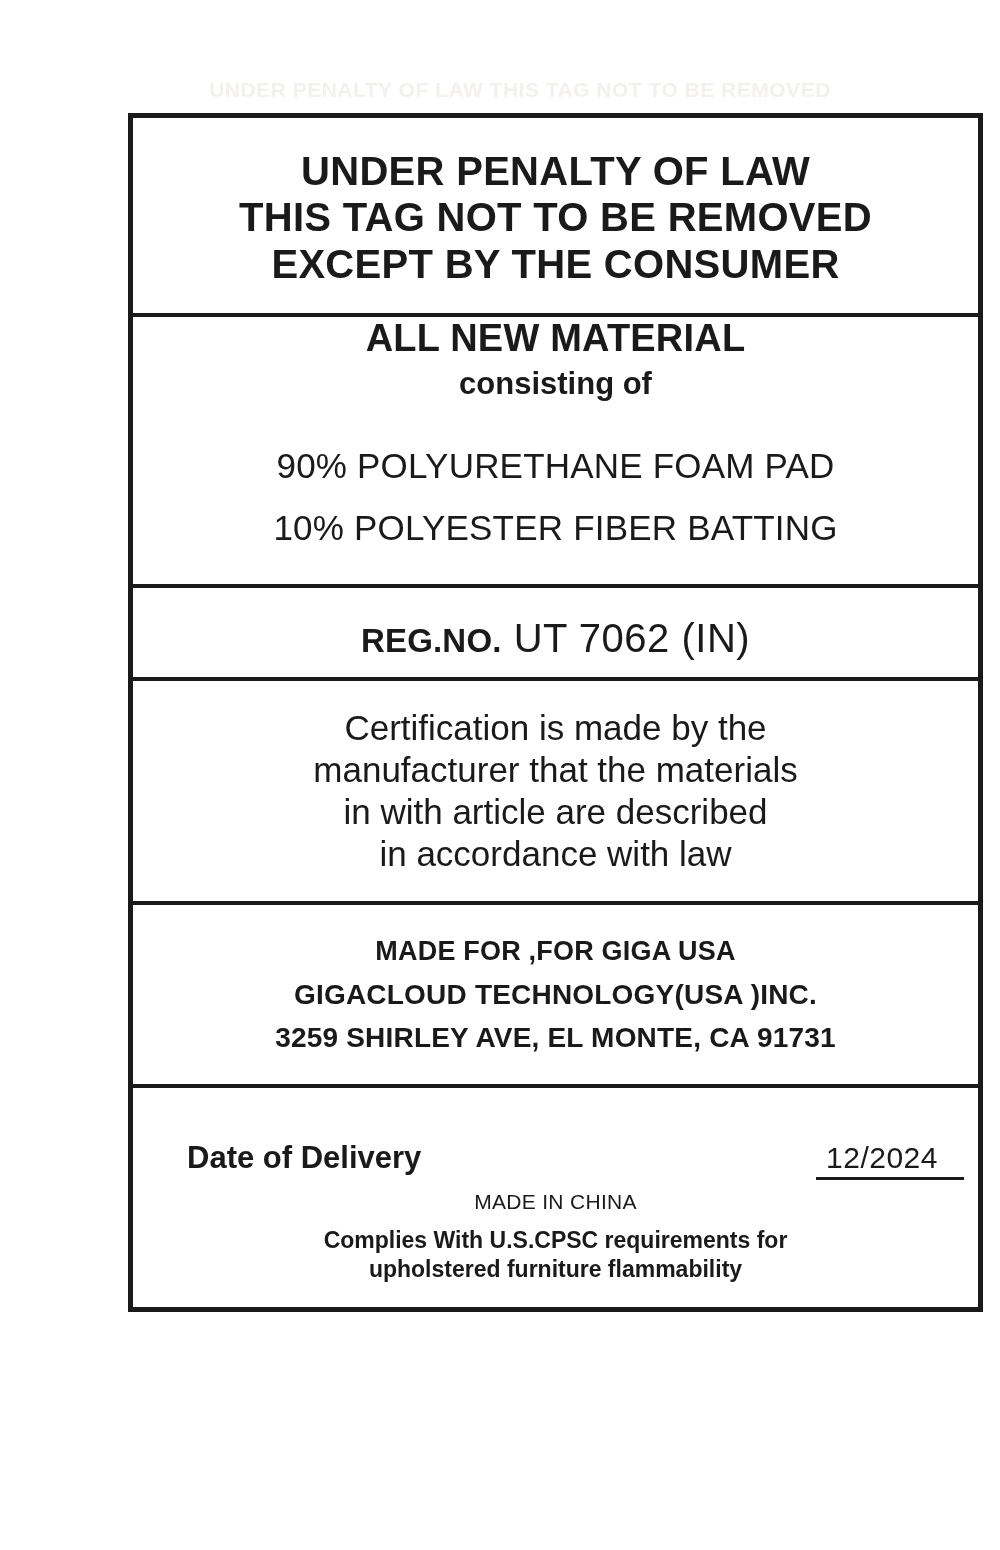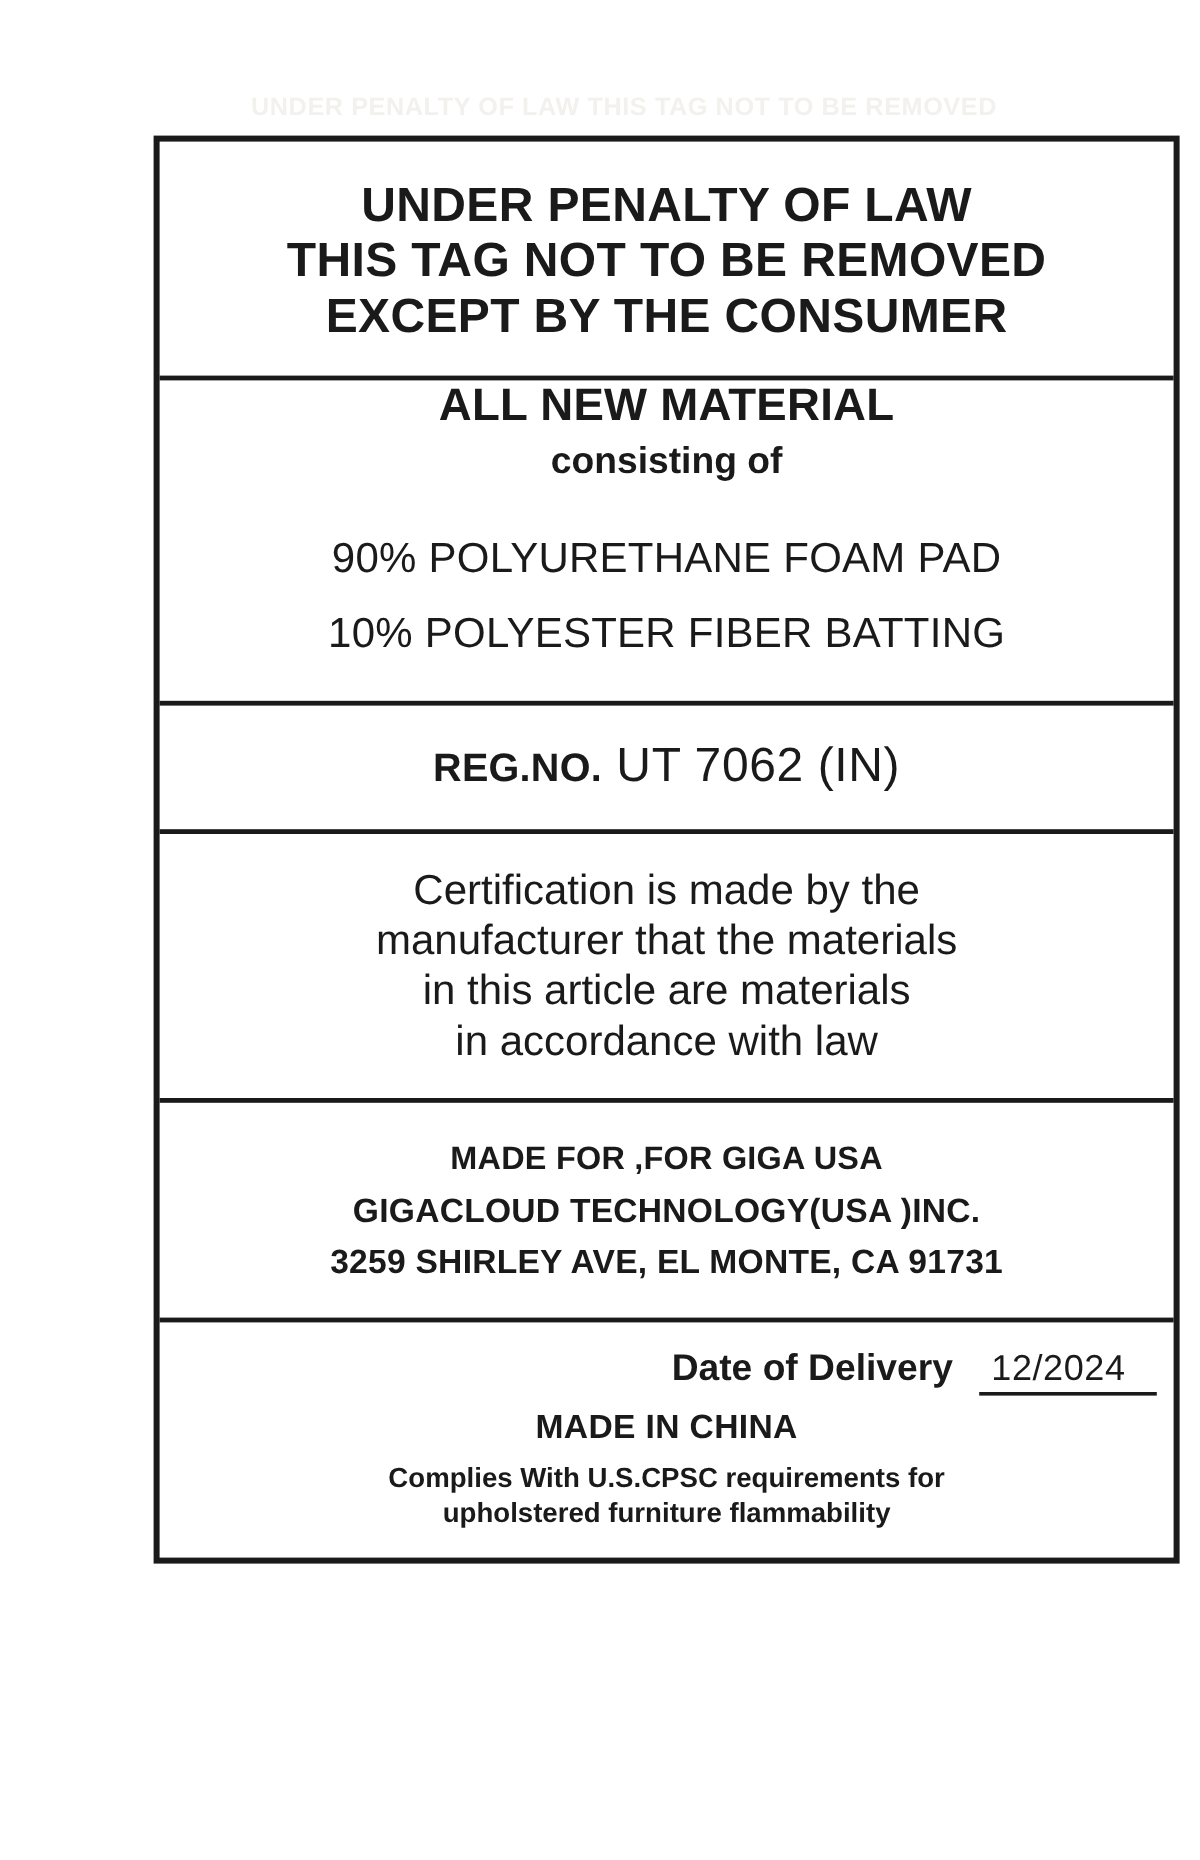--- a/index.html
+++ b/index.html
@@ -84,21 +84,21 @@
     font-weight: normal;
     letter-spacing: 0.2px;
     white-space: nowrap;
   }
   .materials .pct.first { margin-top: 44px; }
   .materials .pct.second { margin-top: 22px; }
 
   
   .regno {
     padding-top: 28px;
-    padding-bottom: 30px;
+    padding-bottom: 16px;
     text-align: center;
     white-space: nowrap;
   }
   .regno .label {
     font-size: 33px;
     font-weight: bold;
     letter-spacing: 0.2px;
   }
   .regno .value {
     font-size: 40px;
@@ -137,38 +137,39 @@
 
   
   .delivery {
     padding-top: 20px;
     padding-bottom: 22px;
     text-align: center;
   }
   .delivery .row {
     display: flex;
     align-items: baseline;
-    justify-content: flex-end;
+    justify-content: space-between;
     padding-left: 40px;
+    margin-top: 32px;
   }
   .delivery .dod-label {
     font-size: 31px;
     font-weight: bold;
   }
   .delivery .dod-value {
     font-size: 30px;
     font-weight: normal;
     margin-left: 22px;
     border-bottom: 3px solid #1a1a1a;
     padding: 0 26px 2px 10px;
     letter-spacing: 0.5px;
   }
   .delivery .made-in {
-    font-size: 28px;
-    font-weight: bold;
+    font-size: 21px;
+    font-weight: normal;
     margin-top: 10px;
     letter-spacing: 0.3px;
   }
   .delivery .complies {
     font-size: 23px;
     font-weight: bold;
     line-height: 1.28;
     margin-top: 12px;
     padding: 0 18px;
   }
@@ -193,21 +194,21 @@
     <div class="pct second">10% POLYESTER FIBER BATTING</div>
   </div>
 
   <div class="section regno">
     <span class="label">REG.NO.</span><span class="value">UT 7062 (IN)</span>
   </div>
 
   <div class="section certification">
     <div class="line">Certification is made by the</div>
     <div class="line">manufacturer that the materials</div>
-    <div class="line">in this article are materials</div>
+    <div class="line">in with article are described</div>
     <div class="line">in accordance with law</div>
   </div>
 
   <div class="section madefor">
     <div class="line">MADE FOR ,FOR GIGA USA</div>
     <div class="line wide">GIGACLOUD TECHNOLOGY(USA )INC.</div>
     <div class="line wide">3259 SHIRLEY AVE, EL MONTE, CA 91731</div>
   </div>
 
   <div class="section delivery">

